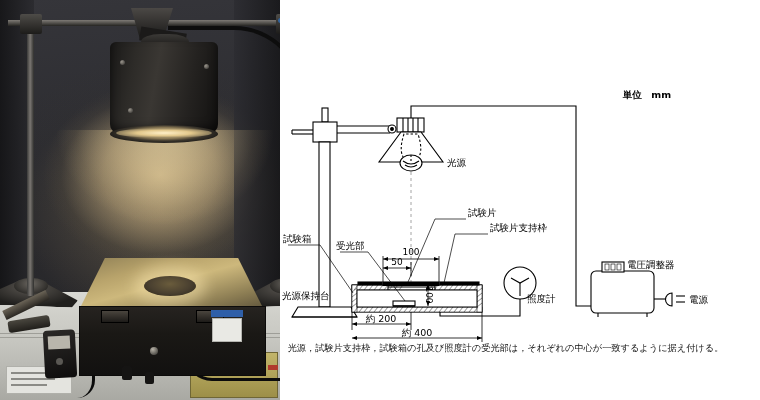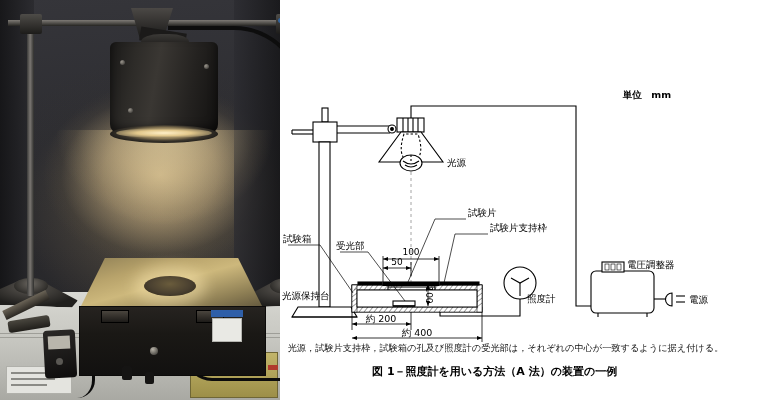--- a/index.html
+++ b/index.html
@@ -373,16 +373,15 @@
 
         <text x="131" y="255" font-size="9" text-anchor="middle">100</text>
         <text x="117" y="265" font-size="9" text-anchor="middle">50</text>
         <text x="146" y="295" font-size="9" text-anchor="middle" transform="rotate(90 146 295)">100</text>
         <text x="101" y="322" font-size="9.5" text-anchor="middle">約 200</text>
         <text x="137" y="336" font-size="9.5" text-anchor="middle">約 400</text>
       </g>
     </svg>
 
     <div class="note">光源，試験片支持枠，試験箱の孔及び照度計の受光部は，それぞれの中心が一致するように据え付ける。</div>
-    <div class="caption">図 1－照度計を用いる方法（A 法）の装置の一例</div>
   </div>
 
 </div>
 
 </body></html>

